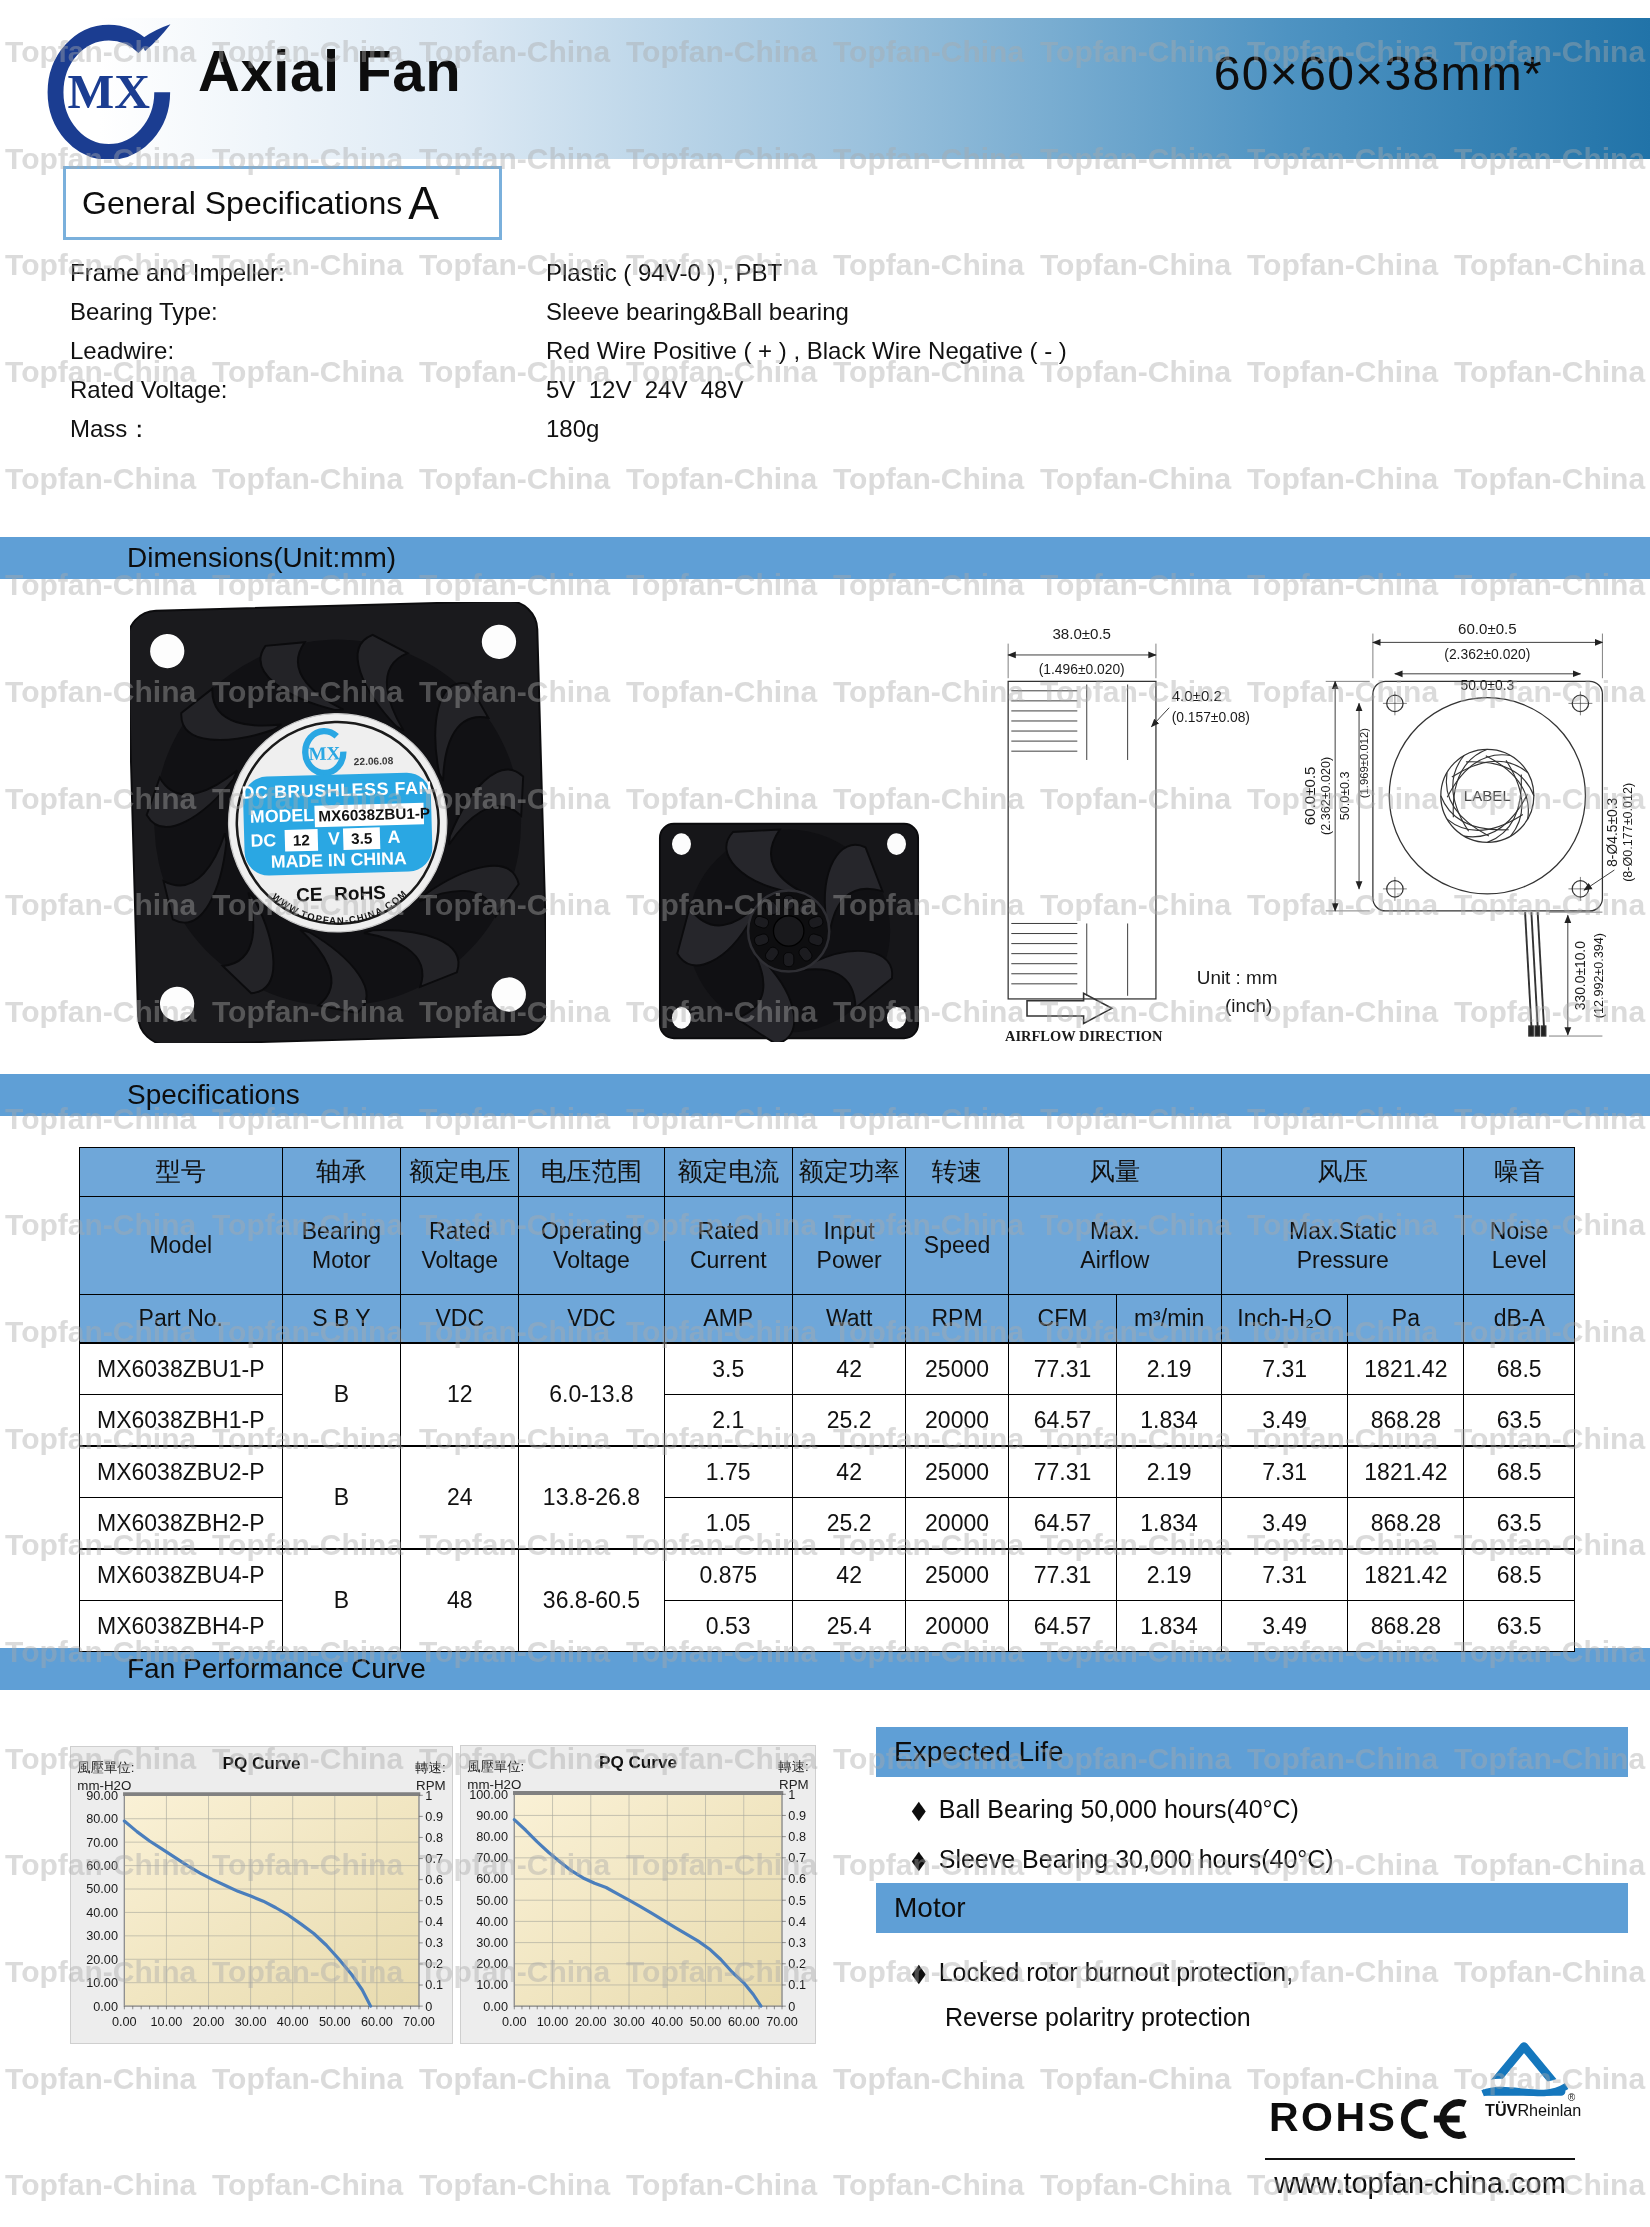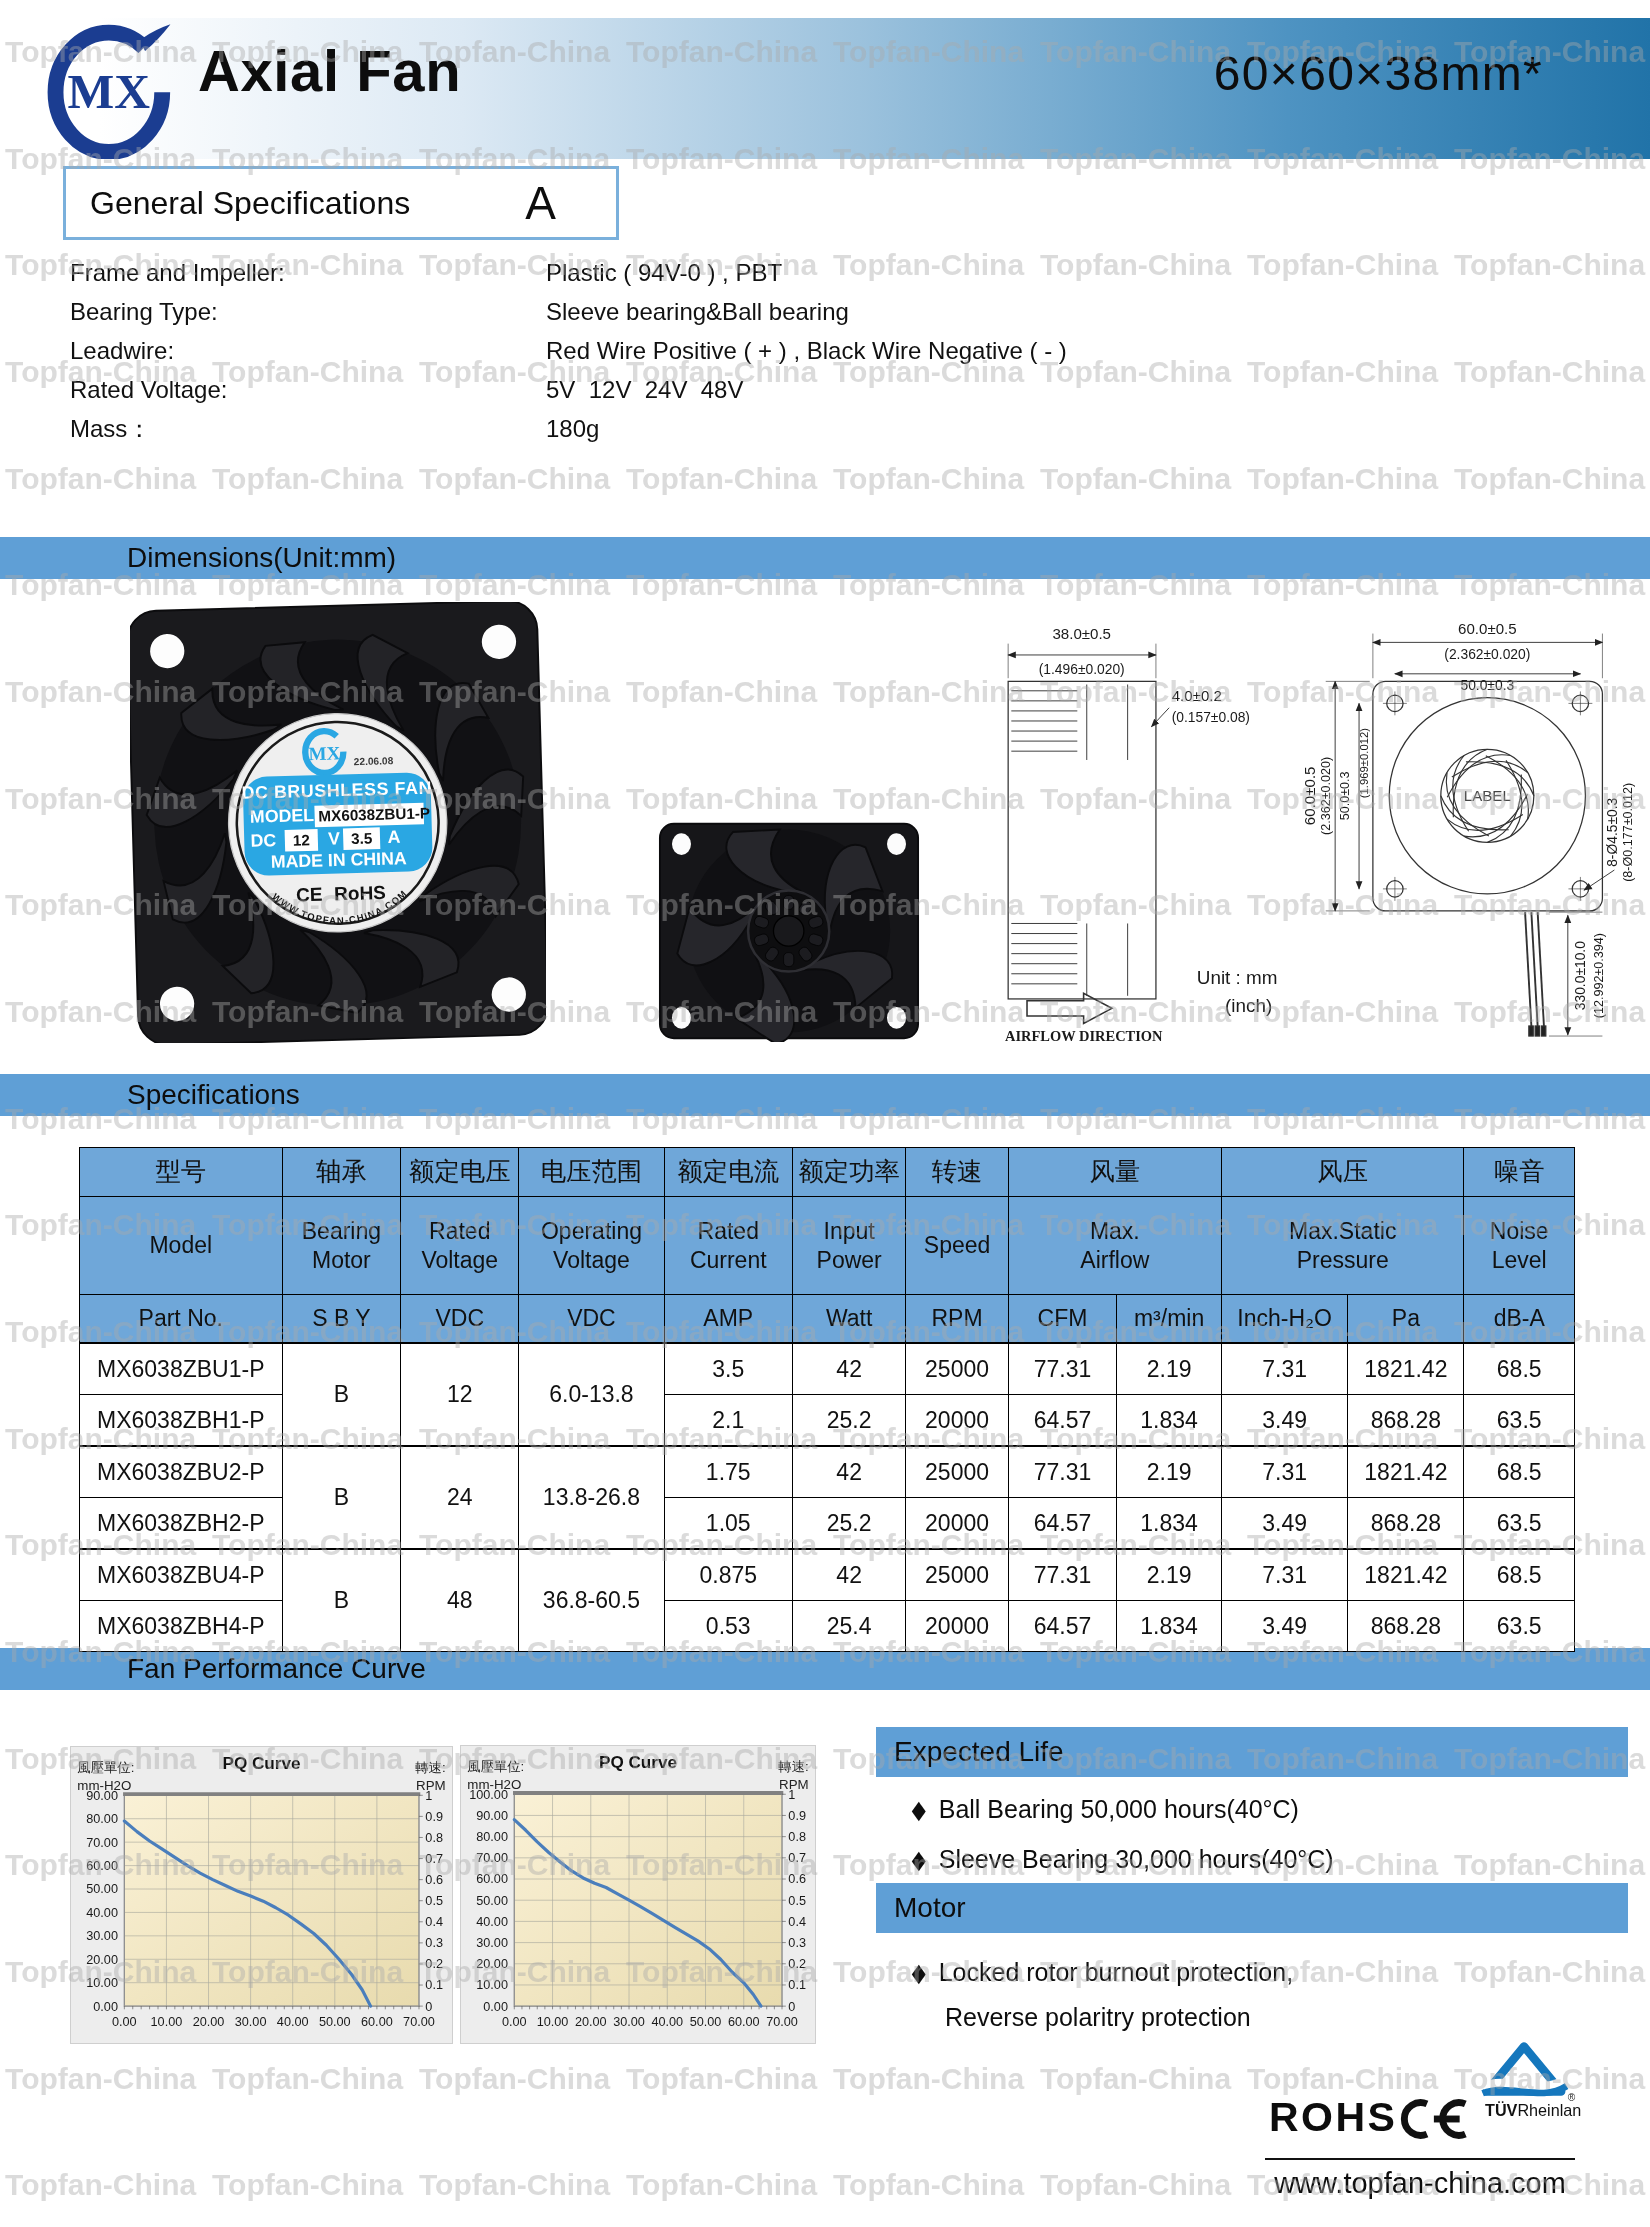--- a/index.html
+++ b/index.html
@@ -8,23 +8,23 @@
   
   #wm{position:absolute;left:0;top:0;width:100%;height:100%;z-index:6;pointer-events:none;overflow:hidden;}
   #wm span{position:absolute;font-size:30px;font-weight:bold;color:rgba(170,170,170,0.42);white-space:nowrap;}
   
   .header-band{position:absolute;left:0;top:18px;width:1651px;height:141px;
       background:linear-gradient(90deg,#ffffff 0%,#ffffff 6%,#dce9f4 28%,#9cc2dd 52%,#4e93c2 78%,#2173a8 100%);}
   .logo{position:absolute;left:46px;top:23px;width:127px;height:136px;}
   .app-title{position:absolute;left:198px;top:37px;font-size:58px;font-weight:bold;color:#0d0d0d;letter-spacing:0.6px;}
   .size-title{position:absolute;right:108px;top:46px;font-size:48px;font-weight:400;color:#0d0d0d;letter-spacing:1.3px;}
   
-  .gen-box{position:absolute;left:63px;top:166px;width:556px;height:74px;border:3.2px solid #7ab0dc;
+  .gen-box{position:absolute;left:63px;top:166px;width:439px;height:74px;border:3.2px solid #7ab0dc;
       background:#fff;display:flex;align-items:center;justify-content:space-between;box-sizing:border-box;
-      padding:0 60px 0 24px;}
+      padding:0 60px 0 16px;}
   .gen-box .t1{font-size:32px;color:#0d0d0d;}
   .gen-box .t2{font-size:46px;color:#0d0d0d;}
   
   .spec-list{position:absolute;left:70px;top:253px;width:1511px;}
   .spec-row{display:grid;grid-template-columns:476px 1fr;height:39px;align-items:center;}
   .spec-row div{font-size:24px;white-space:pre;}
   
   .bar{position:absolute;left:0;width:1651px;height:42px;background:#5f9fd6;display:flex;align-items:center;}
   .bar span{margin-left:127px;font-size:28px;color:#0d0d0d;}
   .sidebar{position:absolute;left:876px;width:752px;height:50px;background:#5f9fd6;display:flex;align-items:center;}

